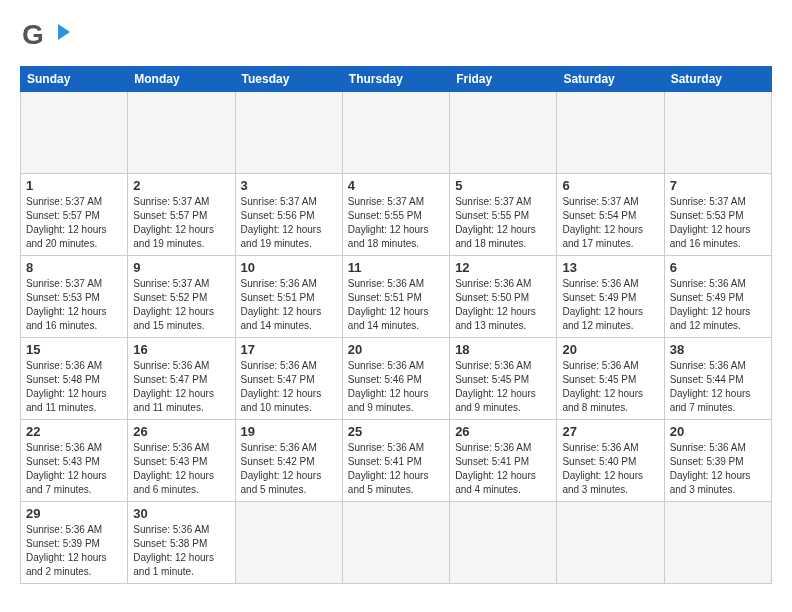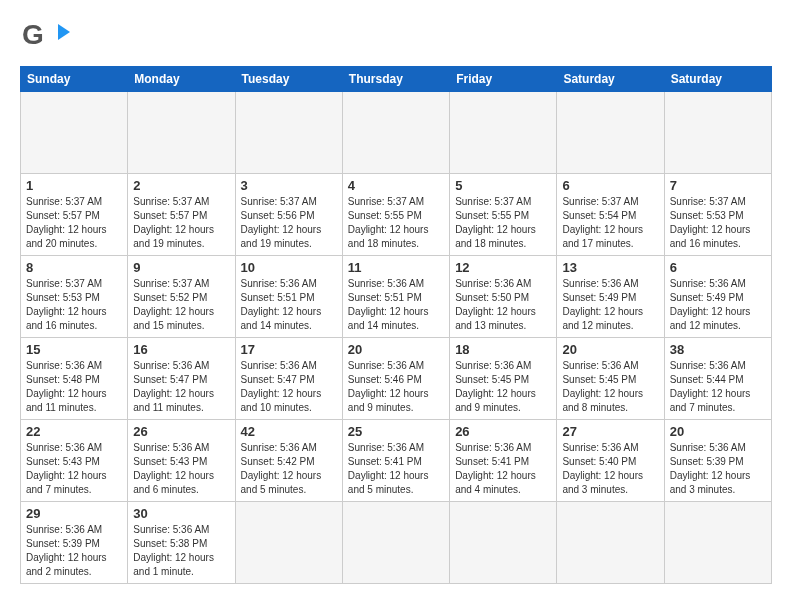--- a/index.html
+++ b/index.html
@@ -220,21 +220,21 @@
         <tr class="week-row">
           <td>
             <div class="day-num">22</div>
             <div class="day-info">Sunrise: 5:36 AM<br>Sunset: 5:43 PM<br>Daylight: 12 hours and 7 minutes.</div>
           </td>
           <td>
             <div class="day-num">26</div>
             <div class="day-info">Sunrise: 5:36 AM<br>Sunset: 5:43 PM<br>Daylight: 12 hours and 6 minutes.</div>
           </td>
           <td>
-            <div class="day-num">42</div>
+            <div class="day-num">19</div>
             <div class="day-info">Sunrise: 5:36 AM<br>Sunset: 5:42 PM<br>Daylight: 12 hours and 5 minutes.</div>
           </td>
           <td>
             <div class="day-num">25</div>
             <div class="day-info">Sunrise: 5:36 AM<br>Sunset: 5:41 PM<br>Daylight: 12 hours and 5 minutes.</div>
           </td>
           <td>
             <div class="day-num">26</div>
             <div class="day-info">Sunrise: 5:36 AM<br>Sunset: 5:41 PM<br>Daylight: 12 hours and 4 minutes.</div>
           </td>

